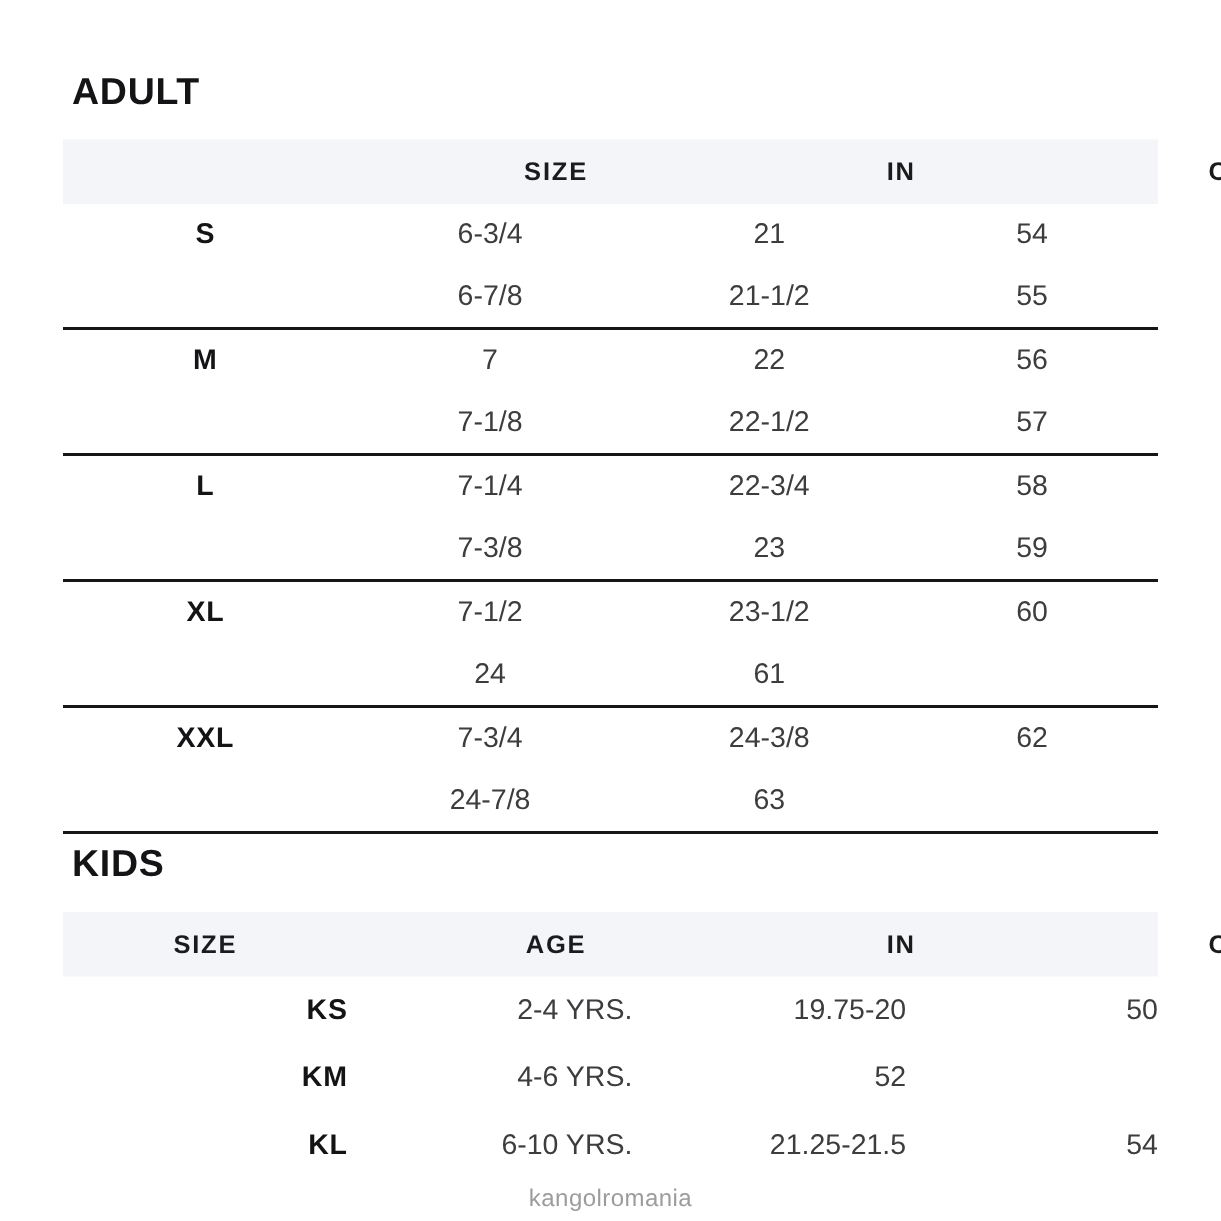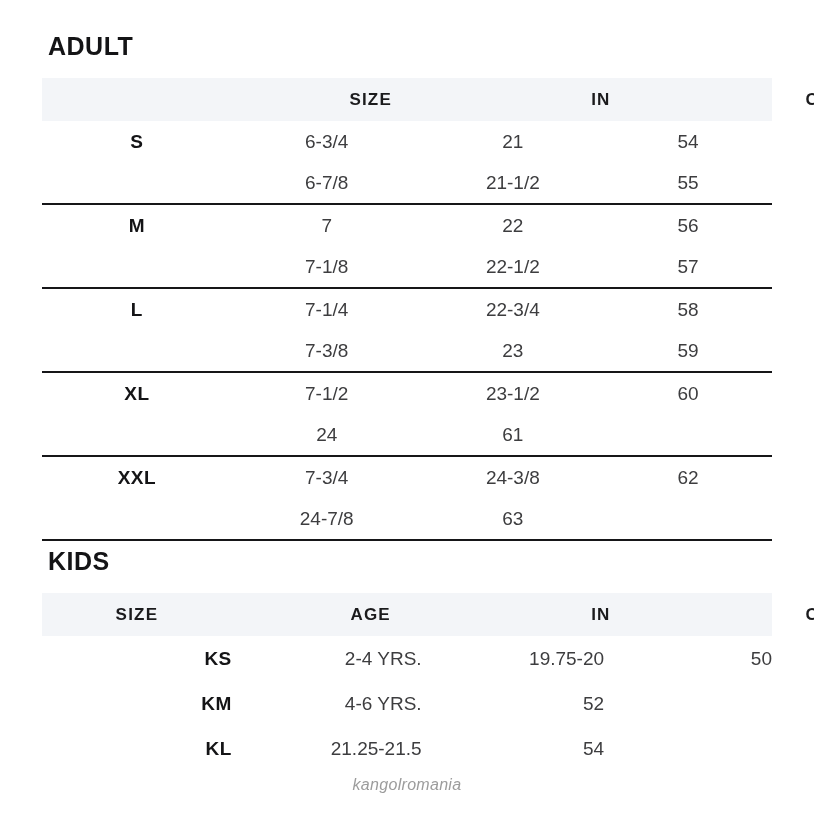--- a/index.html
+++ b/index.html
@@ -9,21 +9,21 @@
     font-family: "Liberation Sans", sans-serif;
     color: #1b1b1d;
   }
   .page {
     position: relative;
     width: 814px;
     height: 814px;
     background: #ffffff;
     overflow: hidden;
     box-sizing: border-box;
-    padding-top: 32px;
+    padding-top: 47px;
   }
   .section-title {
     margin: 0 0 0 48px;
     font-size: 25px;
     line-height: 29px;
     font-weight: 800;
     letter-spacing: 0.5px;
     color: #141416;
   }
   .size-table {
@@ -63,21 +63,20 @@
     letter-spacing: 0.5px;
     color: #141416;
   }
   .kids-title { margin-top: 6px; }
   .brand-footer {
     margin-top: 5px;
     text-align: center;
     font-size: 16px;
     letter-spacing: 0.3px;
     color: #9c9c9c;
-    font-style: italic;
   }
 </style>
 </head>
 <body>
 
 <div class="page">
 
   <h1 class="section-title">ADULT</h1>
 
   <div class="size-table adult-table">
@@ -178,20 +177,21 @@
       <div>19.75-20</div>
       <div>50</div>
     </div>
     <div class="trow">
       <div class="size-label">KM</div>
       <div>4-6 YRS.</div>
       <div>52</div>
     </div>
     <div class="trow">
       <div class="size-label">KL</div>
+      <div>6-10 YRS.</div>
       <div>21.25-21.5</div>
       <div>54</div>
     </div>
   </div>
 
   <div class="brand-footer">kangolromania</div>
 
 </div>
 
 </body></html>

